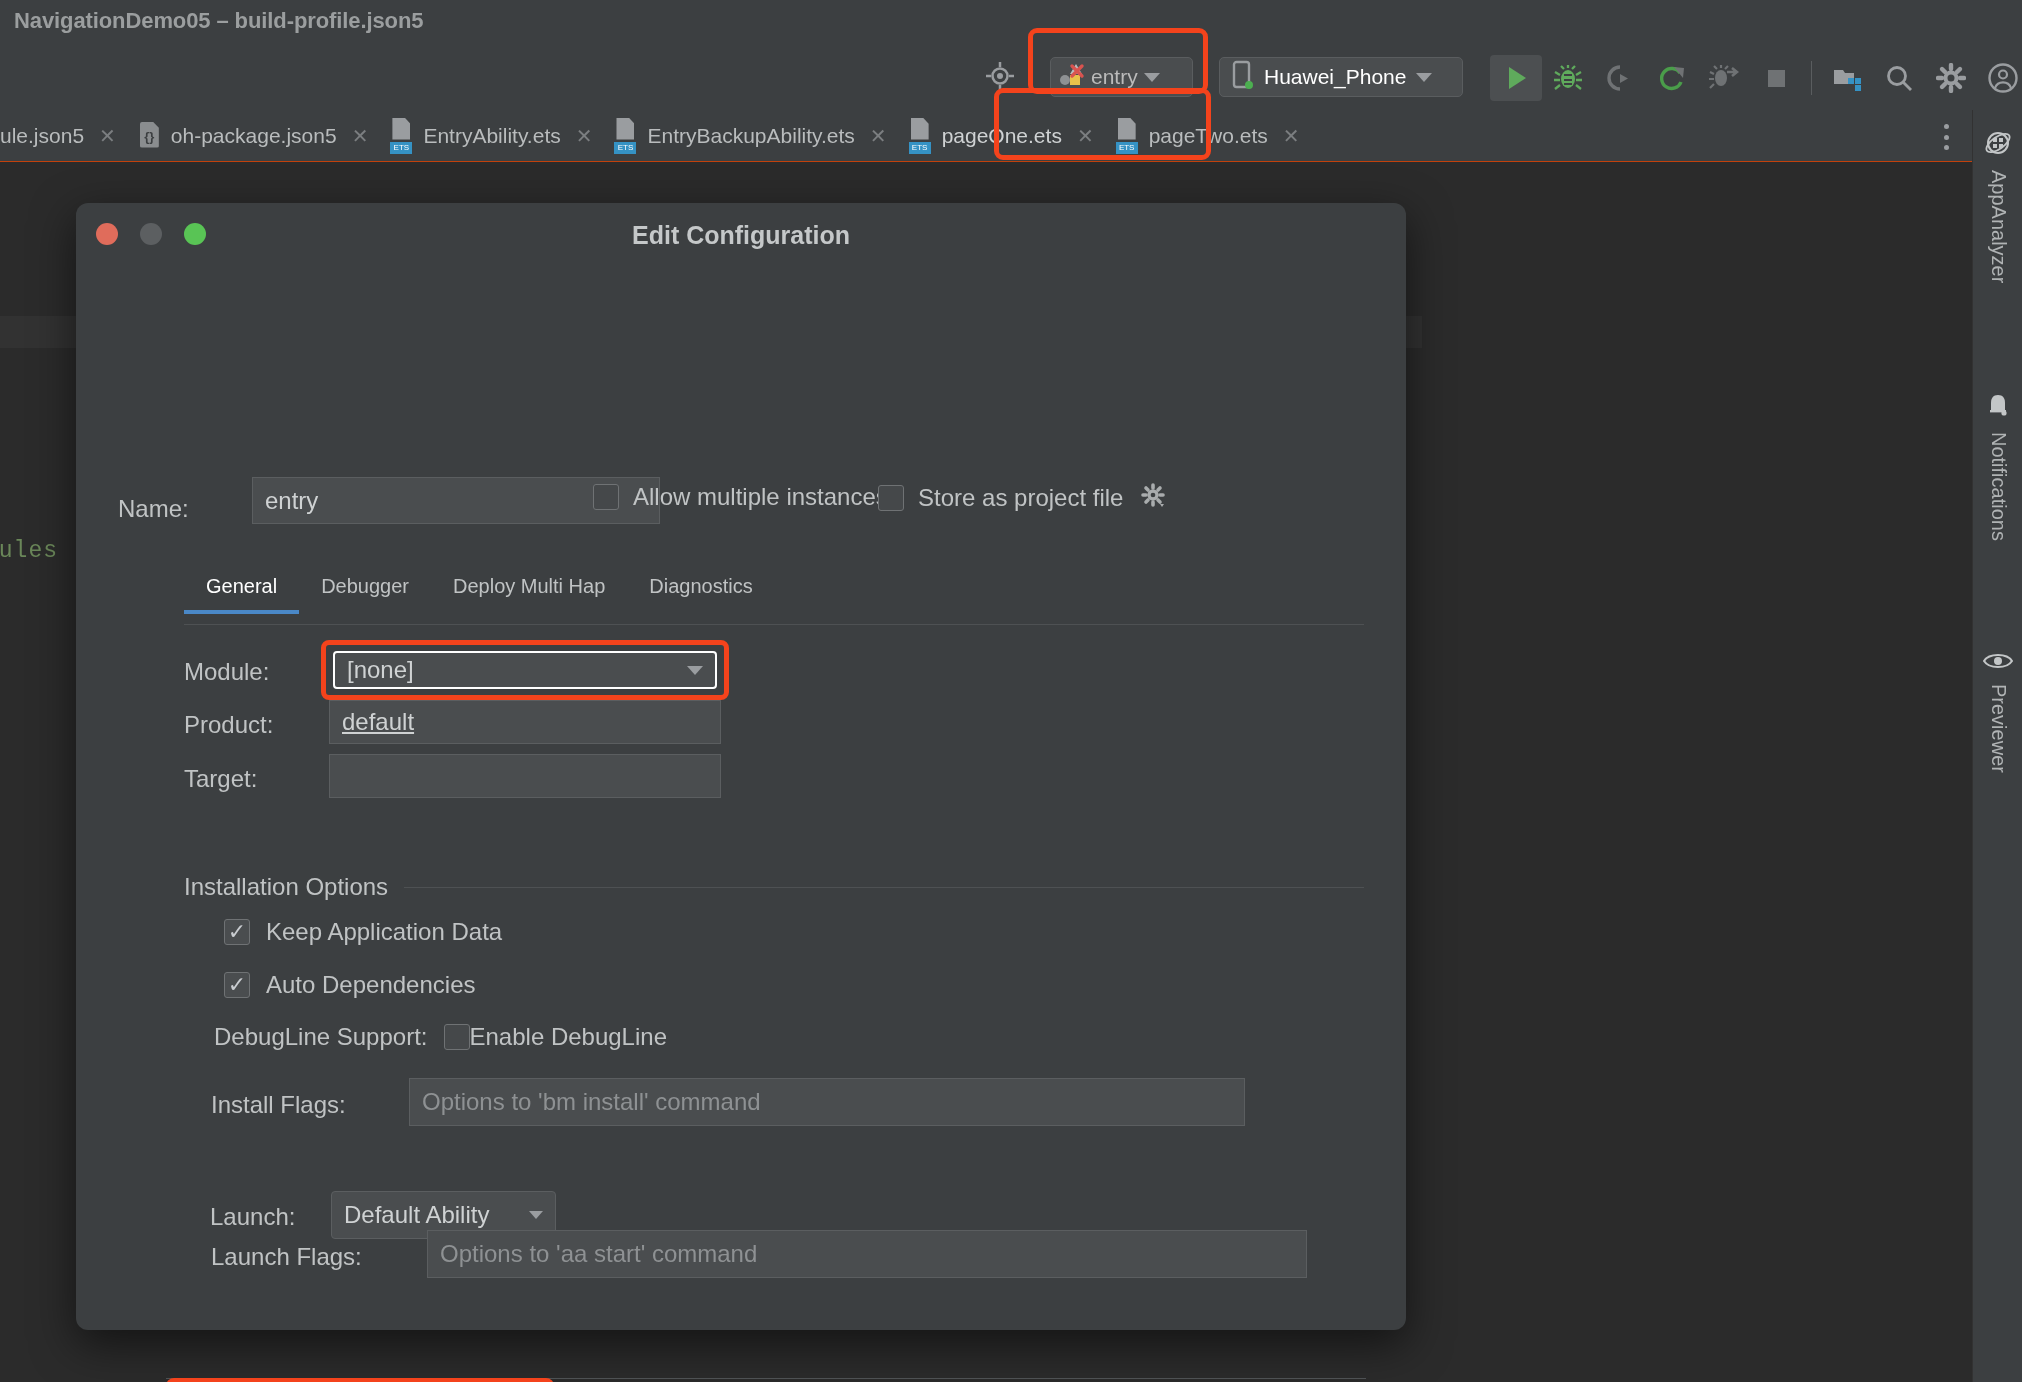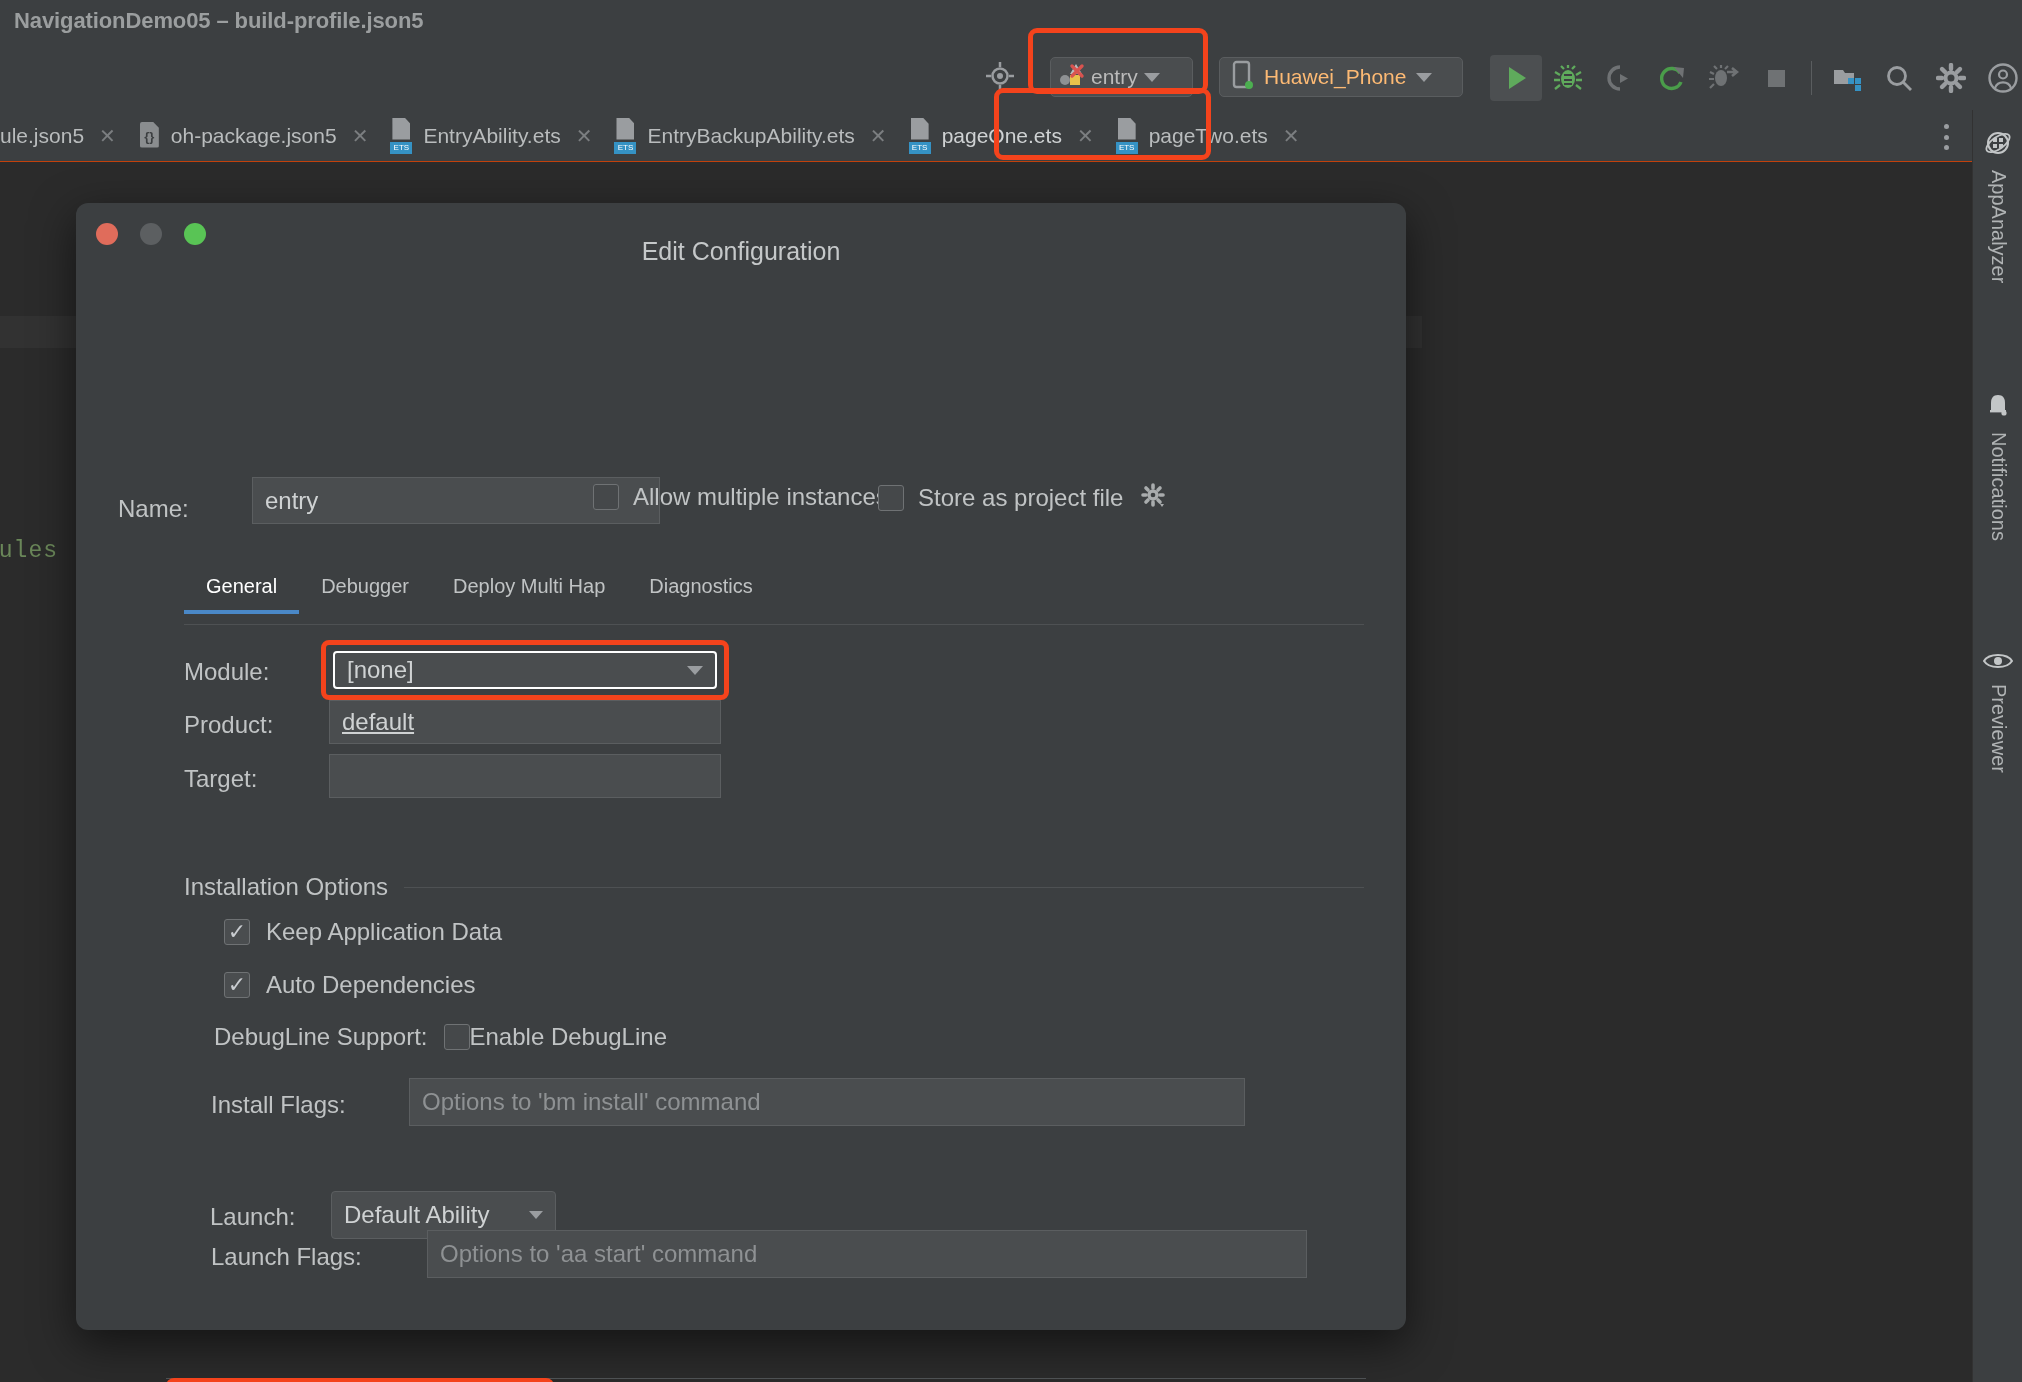--- a/index.html
+++ b/index.html
@@ -38,21 +38,21 @@
     position: absolute; left: 1050px; top: 57px; width: 143px; height: 40px;
     background: #4a4d4f; border: 1px solid #5a5d5f; border-radius: 5px;
     display: flex; align-items: center; padding: 0 8px; gap: 6px;
   }
   .runcfg .label { font-size: 21px; color: #bbbbbb; }
   .devicesel {
     position: absolute; left: 1219px; top: 57px; width: 244px; height: 40px;
     background: #4a4d4f; border: 1px solid #5a5d5f; border-radius: 5px;
     display: flex; align-items: center; padding: 0 10px; gap: 10px;
   }
-  .devicesel .label { font-size: 21px; color: #fdba74; }
+  .devicesel .label { font-size: 21px; color: #ffffff; }
   .caret { width: 0; height: 0; border-left: 8px solid transparent;
            border-right: 8px solid transparent; border-top: 9px solid #9a9da0; }
   .tb-icons { position: absolute; left: 1490px; top: 55px; height: 46px;
               display: flex; align-items: center; gap: 0px; }
   .tb-btn { width: 52px; height: 46px; display: flex; align-items: center;
             justify-content: center; border-radius: 4px; }
   .tb-btn.active { background: #4c4f51; }
   .tb-divider { width: 1px; height: 34px; background: #5a5d5f; margin: 0 9px; }
 
   
@@ -115,21 +115,21 @@
     background: #3c3f41; border-radius: 12px;
     box-shadow: 0 14px 44px rgba(0,0,0,0.55);
   }
   .dlg-titlebar { position: relative; height: 62px; }
   .dots { position: absolute; left: 20px; top: 20px; display: flex; gap: 22px; }
   .dot { width: 22px; height: 22px; border-radius: 50%; }
   .dot.r { background: #e06c5b; }
   .dot.y { background: #5c5f61; }
   .dot.g { background: #59c455; }
   .dlg-title { position: absolute; left: 0; right: 0; top: 18px; text-align: center;
-               font-size: 25px; font-weight: normal; color: #c5c8c9; margin-top: 16px; }
+               font-size: 25px; font-weight: bold; color: #c5c8c9; }
   .lbl { font-size: 24px; color: #c0c3c4; }
   .field {
     background: #4a4d4f; border: 1px solid #5b5e60; color: #cfd2d3;
     font-size: 24px; font-family: "Liberation Sans", sans-serif;
     padding: 0 12px; outline: none;
   }
   .field::placeholder { color: #8e9193; }
   .name-input { position: absolute; left: 134px; top: -8px; width: 408px; height: 47px; }
 
   .chk { width: 26px; height: 26px; border: 1px solid #6f7274; border-radius: 3px;

